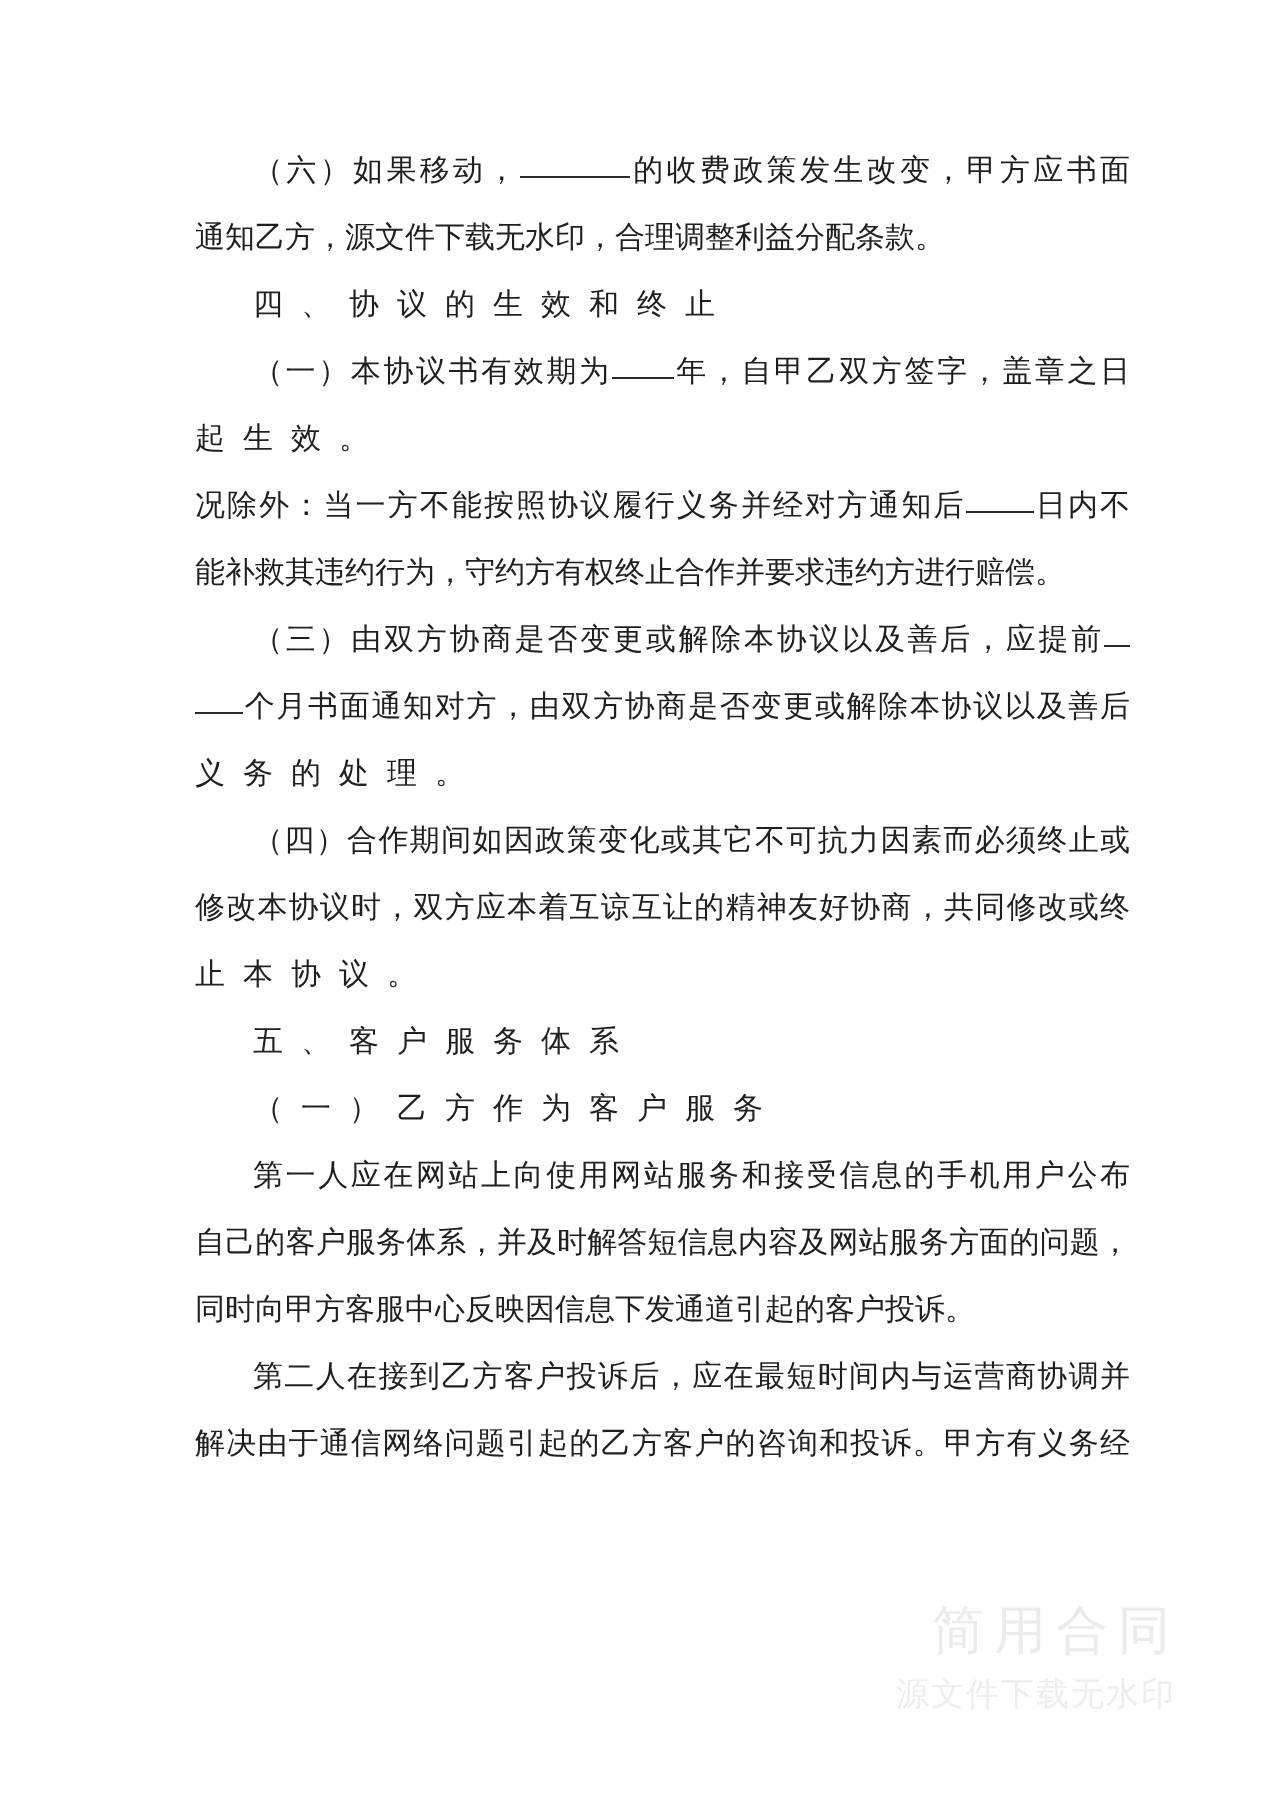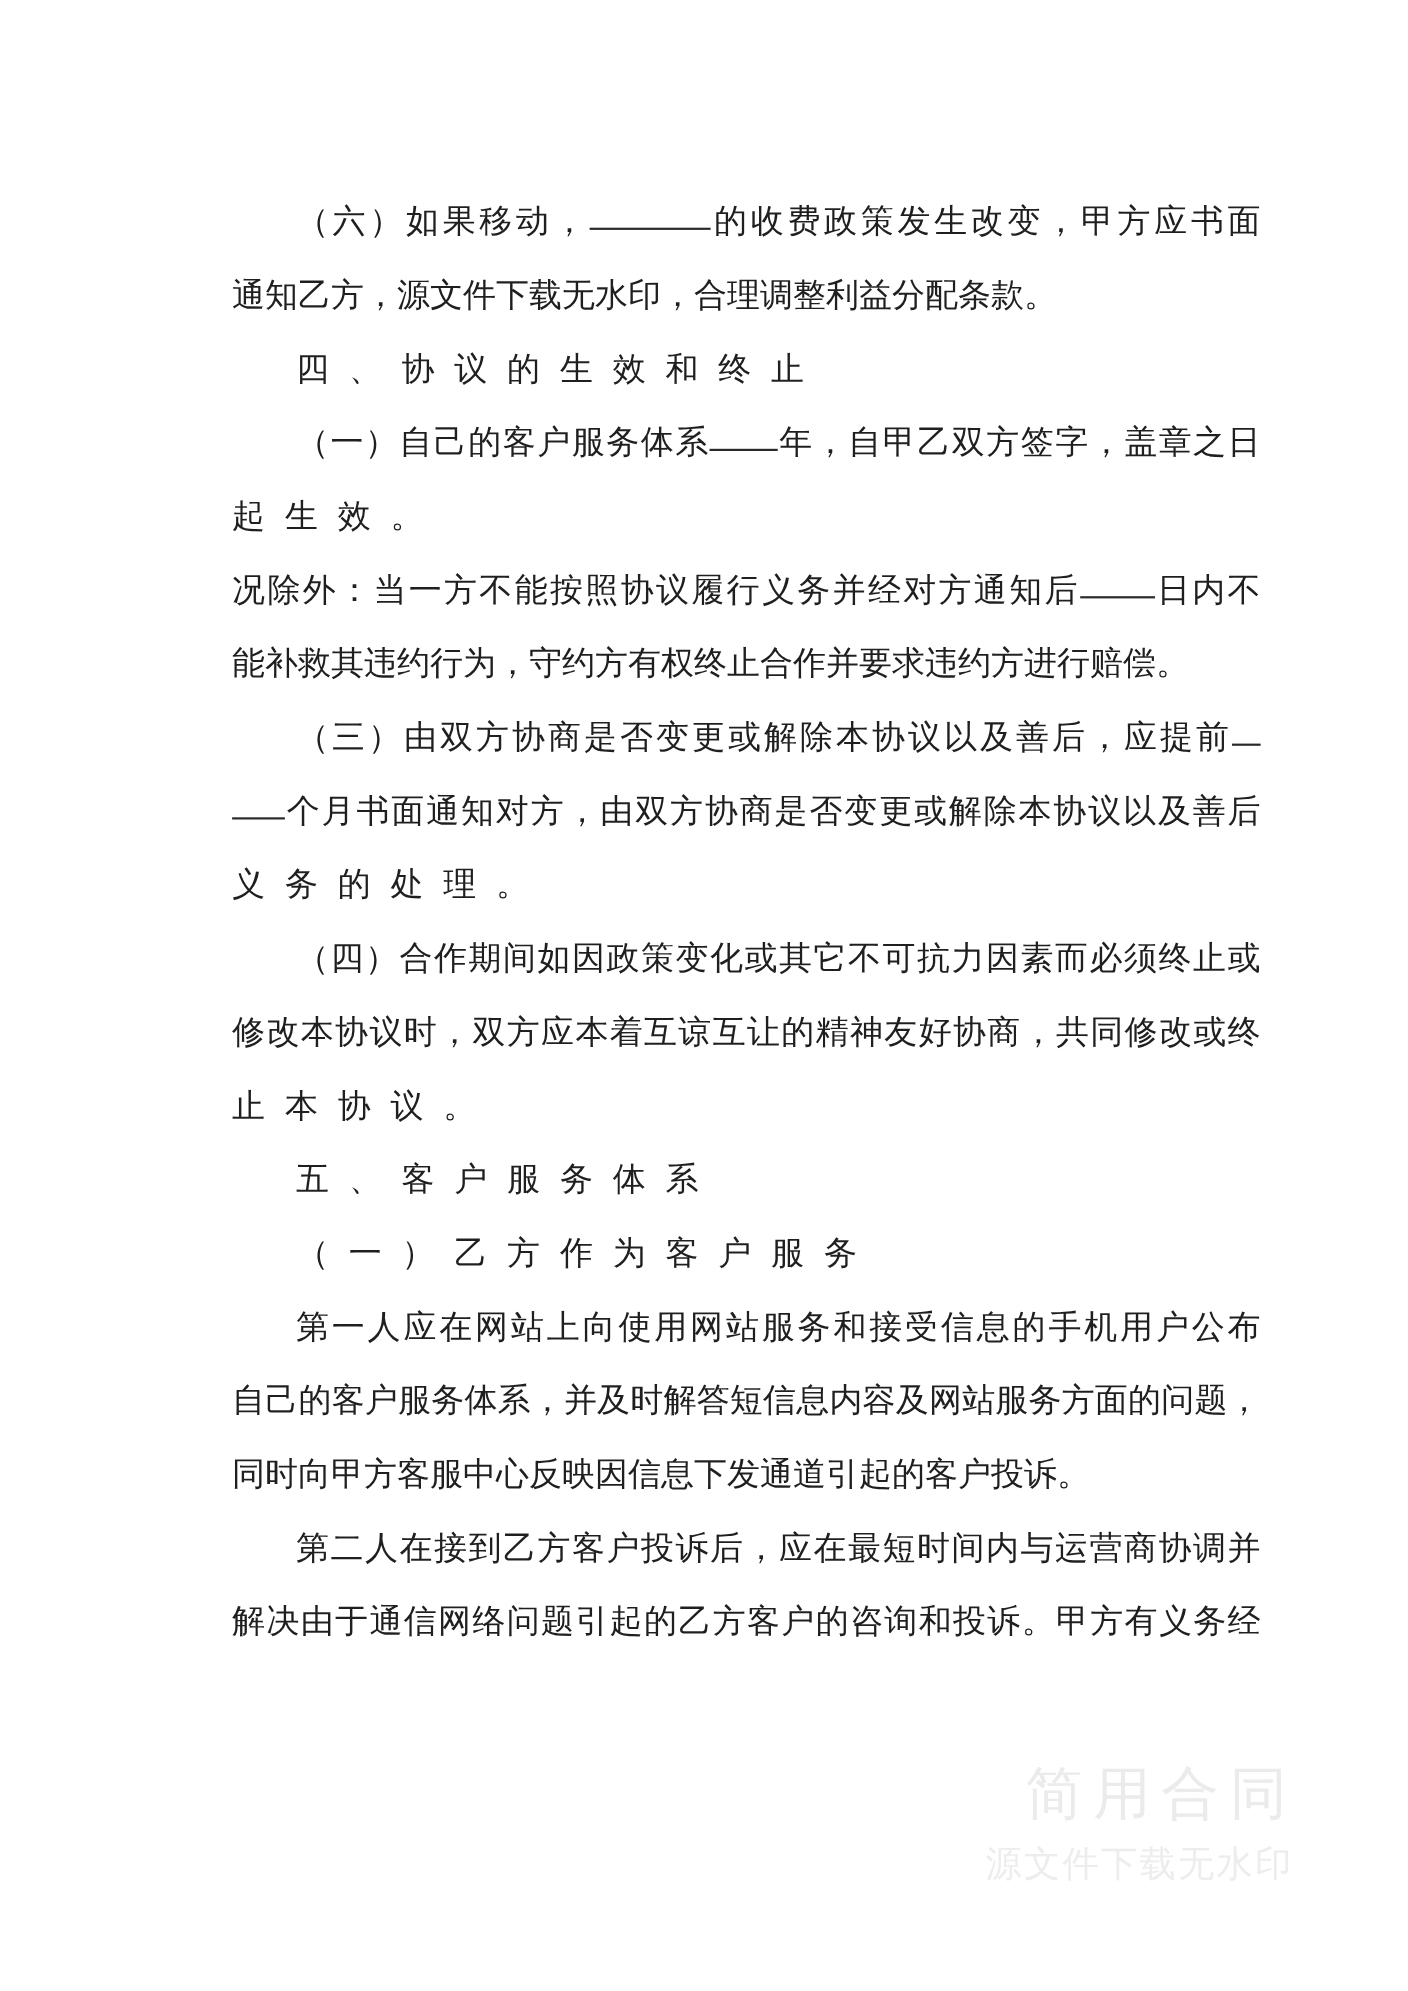--- a/index.html
+++ b/index.html
@@ -11,24 +11,23 @@
     position: relative;
     width: 1280px;
     height: 1810px;
     background: #ffffff;
     overflow: hidden;
     font-family: "Liberation Serif", "DejaVu Serif", serif;
   }
   .doc {
     position: absolute;
     left: 195px;
-    top: 168px;
+    top: 136px;
     width: 935px;
     color: #1f1f1f;
-    margin-left: 16px;
   }
   .line {
     height: 67px;
     line-height: 67px;
     font-size: 30px;
     letter-spacing: 0;
     text-align: left;
     white-space: nowrap;
   }
   .line.indent { text-indent: 58px; }
@@ -67,21 +66,21 @@
   }
 </style>
 </head>
 <body>
 
 <div class="page">
   <div class="doc">
       <div class="line indent fill"><span>（六）如果移动，</span><span class="blank" style="width: 110px;"></span><span>的收费政策发生改变，甲方应书面</span></div>
       <div class="line"><span>通知乙方，源文件下载无水印，合理调整利益分配条款。</span></div>
       <div class="line indent sp"><span>四、协议的生效和终止</span></div>
-      <div class="line indent fill"><span>（一）自己的客户服务体系</span><span class="blank" style="width: 62px;"></span><span>年，自甲乙双方签字，盖章之日</span></div>
+      <div class="line indent fill"><span>（一）本协议书有效期为</span><span class="blank" style="width: 62px;"></span><span>年，自甲乙双方签字，盖章之日</span></div>
       <div class="line sp"><span>起生效。</span></div>
       <div class="line fill"><span>况除外：当一方不能按照协议履行义务并经对方通知后</span><span class="blank" style="width: 68px;"></span><span>日内不</span></div>
       <div class="line"><span>能补救其违约行为，守约方有权终止合作并要求违约方进行赔偿。</span></div>
       <div class="line indent fill"><span>（三）由双方协商是否变更或解除本协议以及善后，应提前</span><span class="blank" style="width: 26px;"></span></div>
       <div class="line fill"><span class="blank" style="width: 48px;"></span><span>个月书面通知对方，由双方协商是否变更或解除本协议以及善后</span></div>
       <div class="line sp"><span>义务的处理。</span></div>
       <div class="line indent fill"><span>（四）合作期间如因政策变化或其它不可抗力因素而必须终止或</span></div>
       <div class="line fill"><span>修改本协议时，双方应本着互谅互让的精神友好协商，共同修改或终</span></div>
       <div class="line sp"><span>止本协议。</span></div>
       <div class="line indent sp"><span>五、客户服务体系</span></div>

